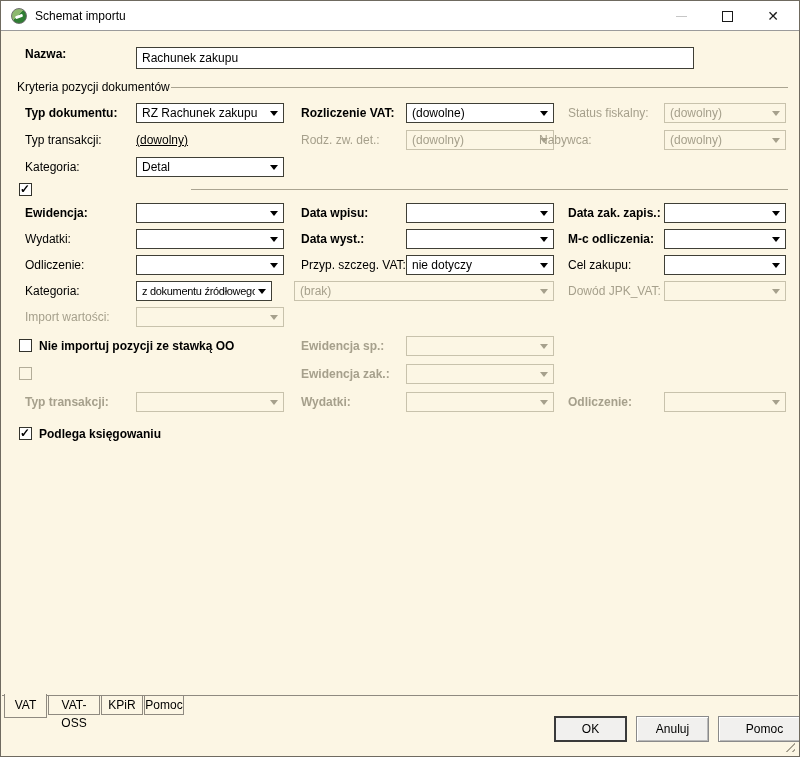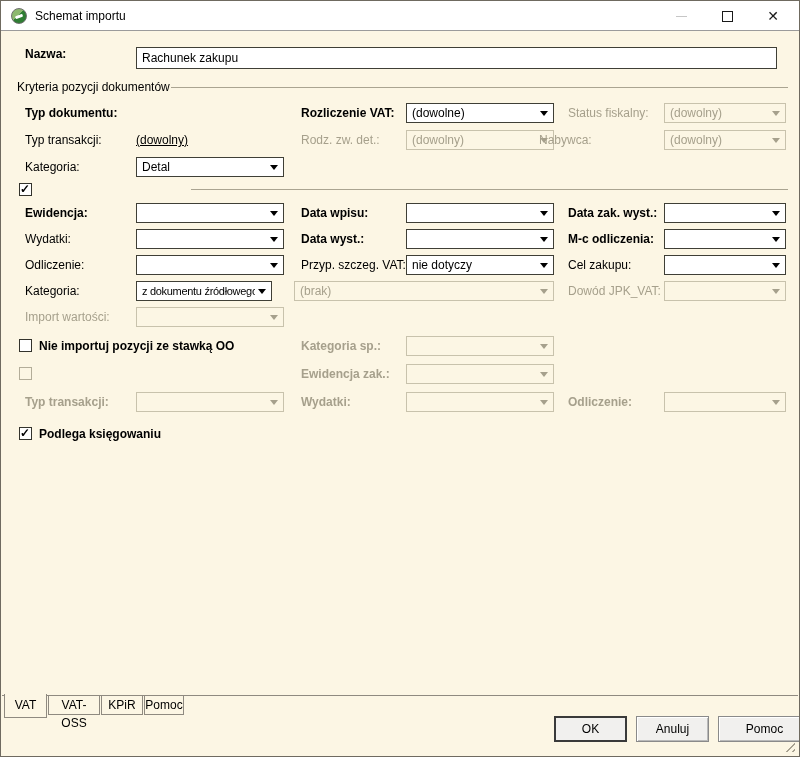--- a/index.html
+++ b/index.html
@@ -67,26 +67,30 @@
       </div>
     <div class="cap" style="left:703px">
         <span class="maxglyph"></span>
       </div>
     <div class="cap" style="left:749px">
         <span class="closeglyph">✕</span>
       </div>
   </div>
 
   <div class="lbl b" style="left:24px;top:43px">Nazwa:</div>
-  <input class="textinput" style="left: 135px; top: 46px; width: 641px;" value="Rachunek zakupu">
+  <input class="textinput" style="left: 135px; top: 46px; width: 558px;" value="Rachunek zakupu">
 
   <div class="grouptitle" style="left:16px;top:79px">Kryteria pozycji dokumentów</div>
   <div class="groupline" style="left:170px;right:11px;top:86px"></div>
 
   <div class="lbl b" style="left:24px;top:102px">Typ dokumentu:</div>
+  <div class="combo" style="left:135px;top:102px;width:148px">
+    <span class="cval">RZ Rachunek zakupu</span>
+    <span class="arr"></span>
+  </div>
   <div class="lbl b" style="left:300px;top:102px">Rozliczenie VAT:</div>
   <div class="combo" style="left:405px;top:102px;width:148px">
     <span class="cval">(dowolne)</span>
     <span class="arr"></span>
   </div>
   <div class="lbl dis" style="left:567px;top:102px">Status fiskalny:</div>
   <div class="combo off" style="left:663px;top:102px;width:122px">
     <span class="cval">(dowolny)</span>
     <span class="arr"></span>
   </div>
@@ -118,21 +122,21 @@
   <div class="lbl b" style="left:24px;top:202px">Ewidencja:</div>
   <div class="combo" style="left:135px;top:202px;width:148px">
     <span class="cval"></span>
     <span class="arr"></span>
   </div>
   <div class="lbl b" style="left:300px;top:202px">Data wpisu:</div>
   <div class="combo" style="left:405px;top:202px;width:148px">
     <span class="cval"></span>
     <span class="arr"></span>
   </div>
-  <div class="lbl b" style="left:567px;top:202px">Data zak. wyst.:</div>
+  <div class="lbl b" style="left:567px;top:202px">Data zak. zapis.:</div>
   <div class="combo" style="left:663px;top:202px;width:122px">
     <span class="cval"></span>
     <span class="arr"></span>
   </div>
 
   <div class="lbl" style="left:24px;top:228px">Wydatki:</div>
   <div class="combo" style="left:135px;top:228px;width:148px">
     <span class="cval"></span>
     <span class="arr"></span>
   </div>
@@ -179,21 +183,21 @@
   </div>
 
   <div class="lbl dis" style="left:24px;top:306px">Import wartości:</div>
   <div class="combo off" style="left:135px;top:306px;width:148px">
     <span class="cval"></span>
     <span class="arr"></span>
   </div>
 
   <div class="chk" style="left:18px;top:338px"></div>
   <div class="lbl b" style="left:38px;top:335px">Nie importuj pozycji ze stawką OO</div>
-  <div class="lbl b dis" style="left:300px;top:335px">Kategoria sp.:</div>
+  <div class="lbl b dis" style="left:300px;top:335px">Ewidencja sp.:</div>
   <div class="combo off" style="left:405px;top:335px;width:148px">
     <span class="cval"></span>
     <span class="arr"></span>
   </div>
 
   <div class="chk off" style="left:18px;top:366px"></div>
   <div class="lbl b dis" style="left:300px;top:363px">Ewidencja zak.:</div>
   <div class="combo off" style="left:405px;top:363px;width:148px">
     <span class="cval"></span>
     <span class="arr"></span>

